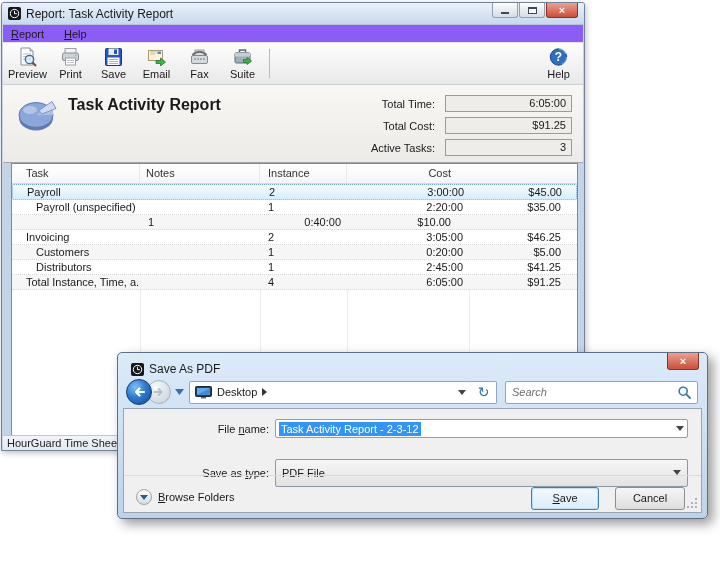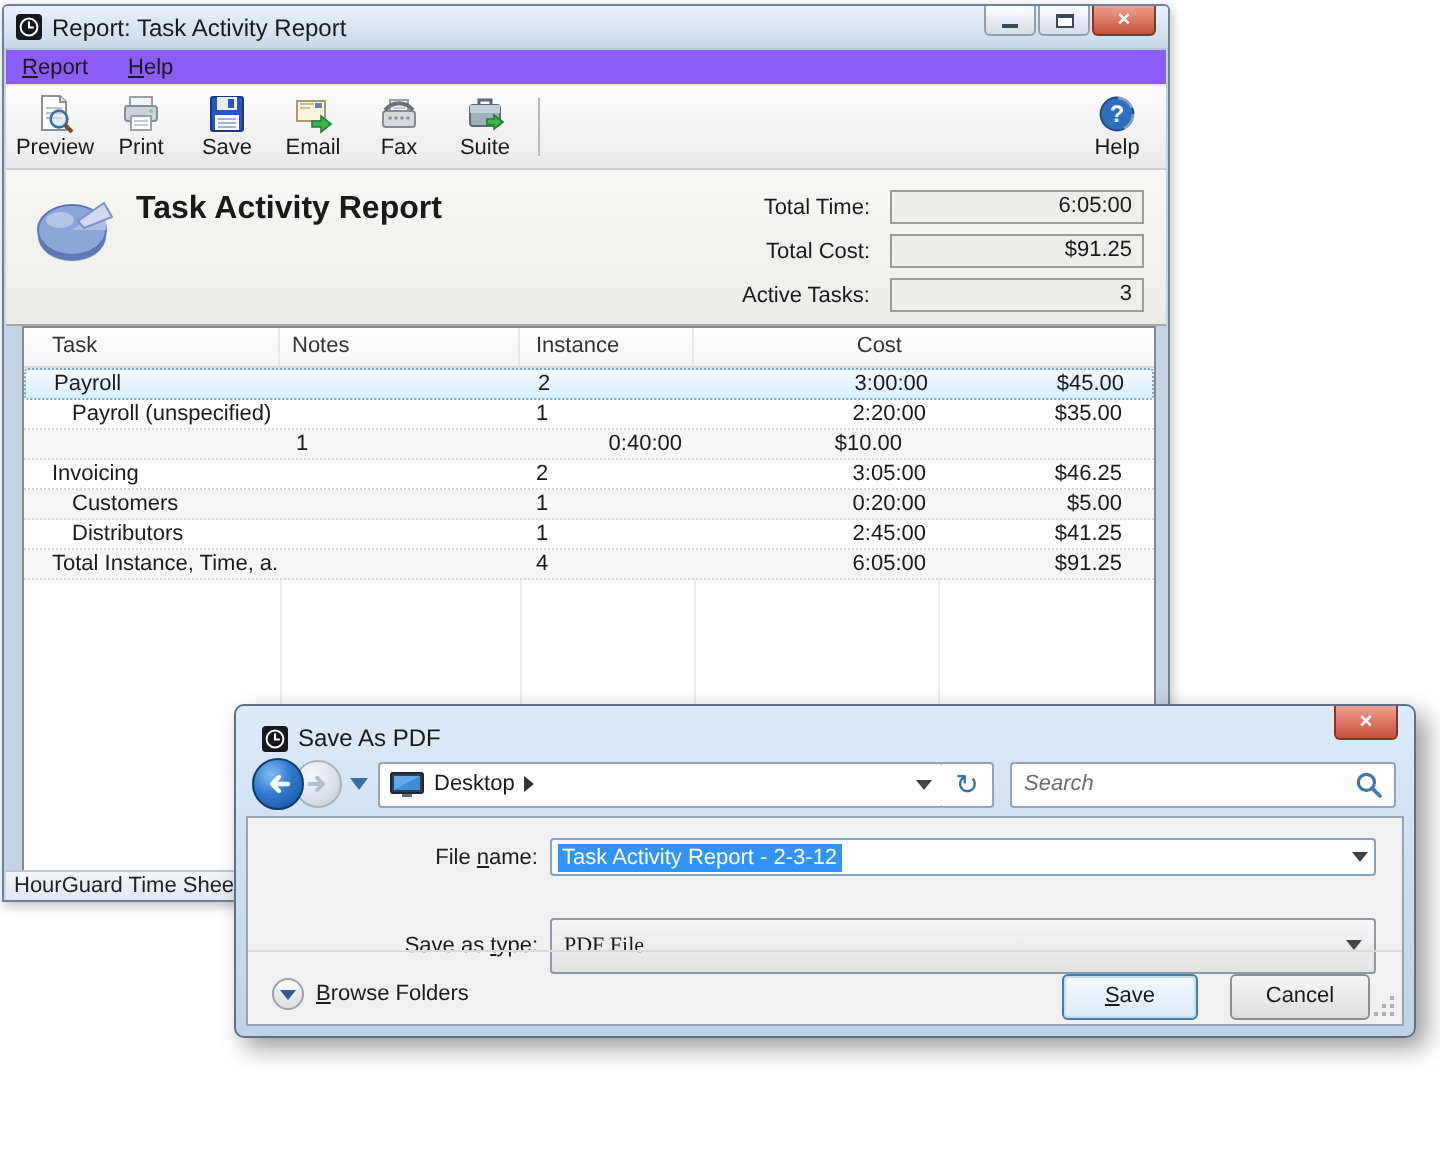--- a/index.html
+++ b/index.html
@@ -139,21 +139,21 @@
   .dlg-body { position:absolute; left:5px; right:5px; top:55px; bottom:5px; background:#f0f0f0; border:1px solid #98a5b4; }
   .frow { position:absolute; left:0; right:13px; height:19px; display:flex; align-items:center; }
   .frow .flabel { width:145px; text-align:right; margin-right:6px; }
   .fname {
     flex:1; height:19px; background:#fff; border:1px solid #7da2ce; border-radius:2px;
     display:flex; align-items:center; padding:0 3px;
   }
   .fname .selval { background:#3094fa; color:#fff; padding:0 2px; line-height:14px; white-space:nowrap; }
   .combo {
     flex:1; height:28px; background:linear-gradient(#f6f6f6,#e2e2e2); border:1px solid #8e99a5; border-radius:2px;
-    display:flex; align-items:center; padding:0 6px;font-family:Liberation Serif, serif;
+    display:flex; align-items:center; padding:0 6px;
   }
   .combo .cval { flex:1; white-space:nowrap; }
   .carr { margin-left:auto; display:flex; align-items:center; }
   .dlg-foot { position:absolute; left:0; right:0; top:66px; bottom:0; border-top:1px solid #dadada; }
   .browse { position:absolute; left:12px; top:13px; display:flex; align-items:center; gap:6px; }
   .browse-circle {
     width:16px; height:16px; border-radius:50%; border:1px solid #9aa4ad;
     background:linear-gradient(#fdfdfd,#d7dde3); display:flex; align-items:center; justify-content:center;
   }
   .btn {

